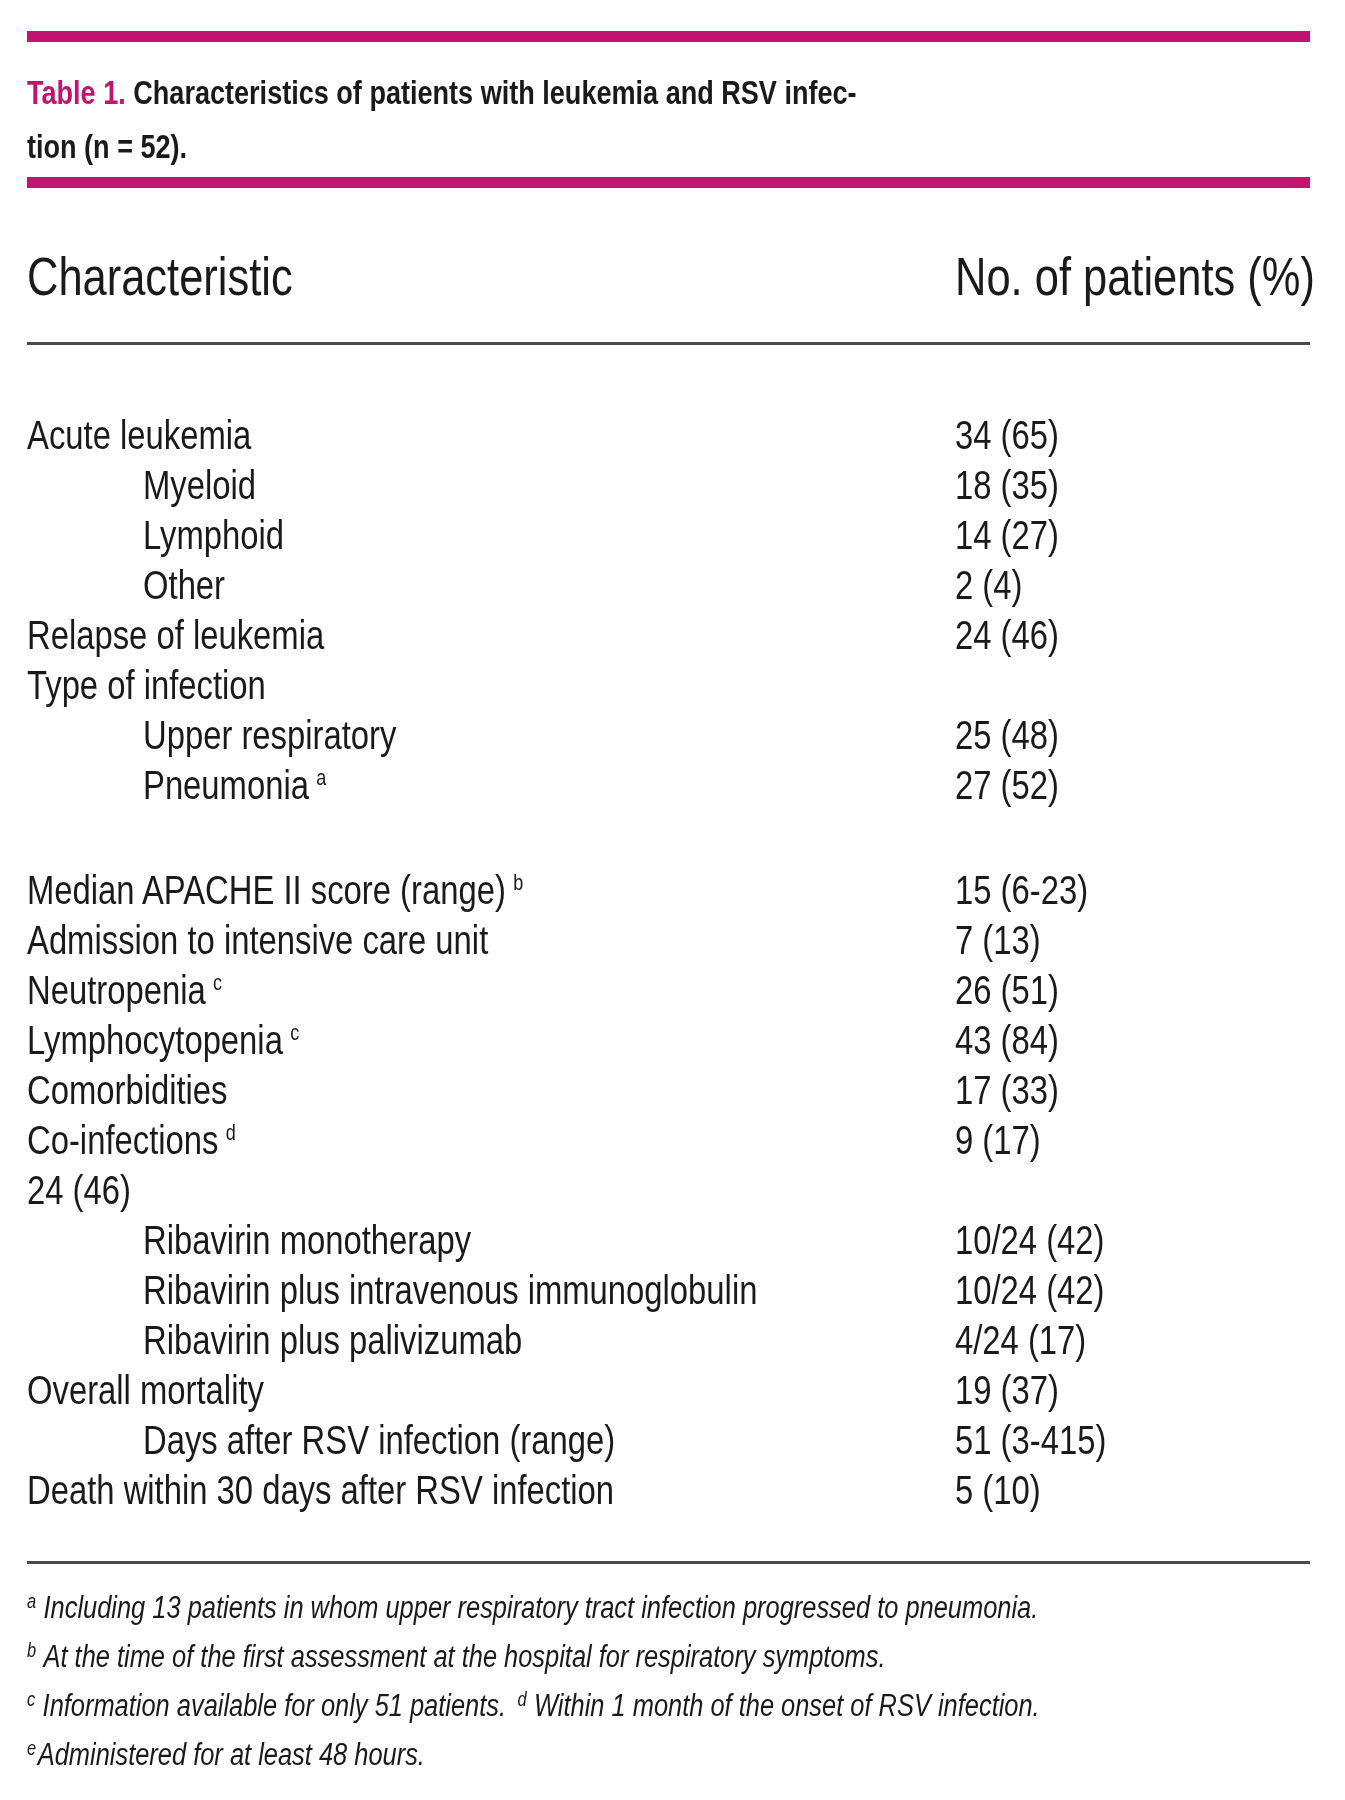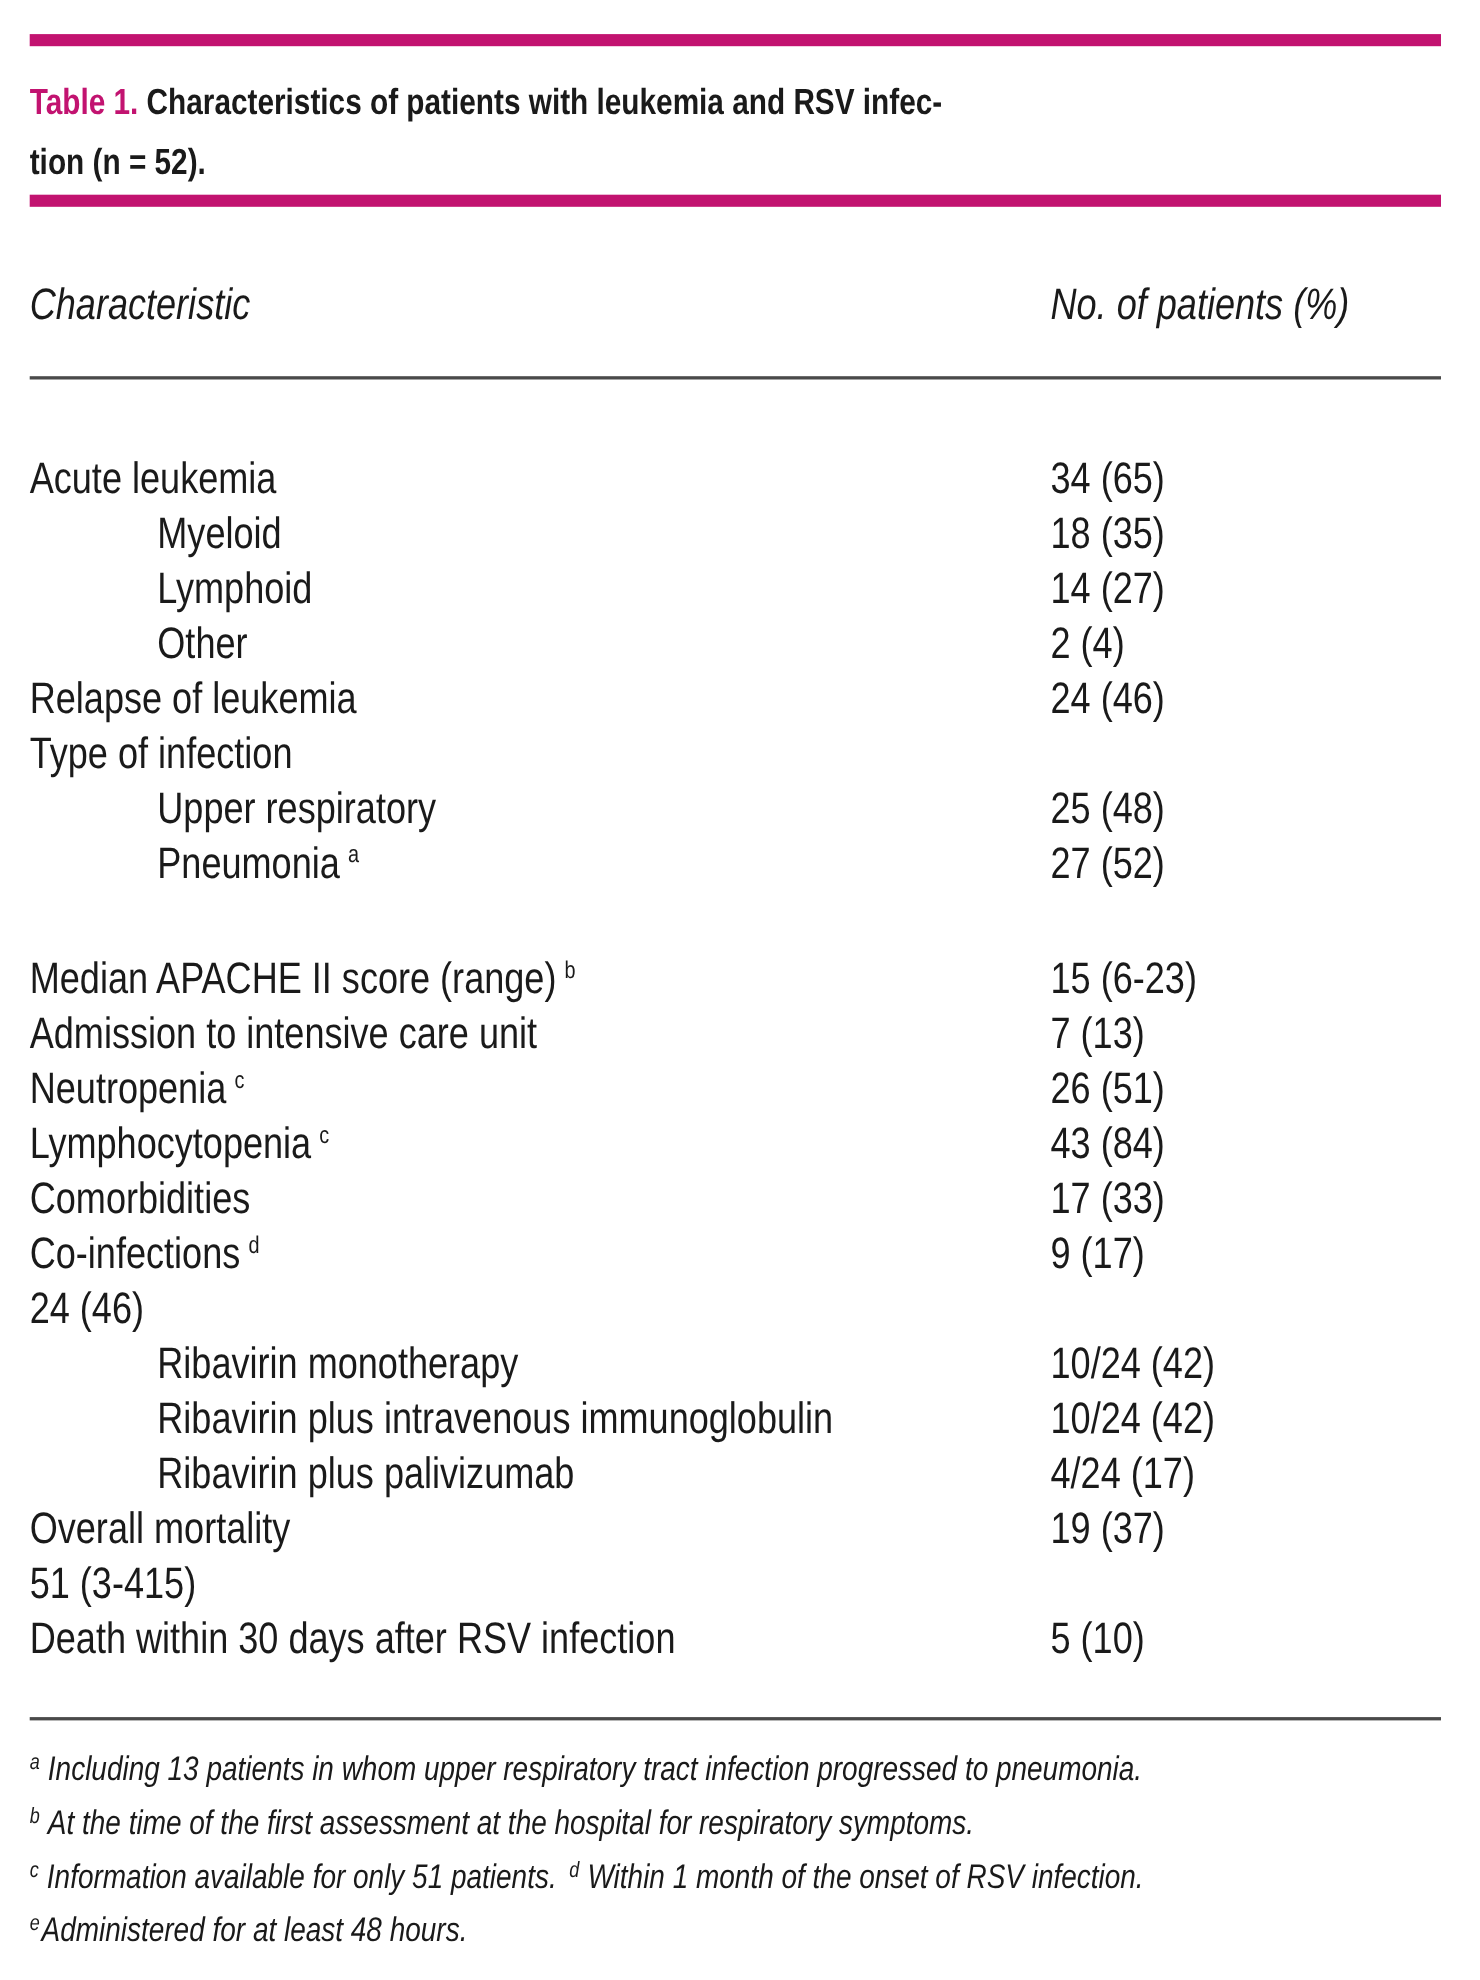--- a/index.html
+++ b/index.html
@@ -22,21 +22,21 @@
   }
   .title .cond { transform-origin:0 0; }
   .pink { color:var(--pink); }
 
   .cond {
     display:inline-block; transform:scaleX(0.82); transform-origin:0 50%;
     white-space:nowrap;
   }
 
   .colhead { position:absolute; top:252px; left:0; right:0; height:50px; line-height:50px;
-             font-style:italic; font-size:40px; }
+             font-size:53px; }
   .colhead .c1 { position:absolute; left:27px; }
   .colhead .c2 { position:absolute; left:955px; }
 
   .rule { position:absolute; left:27px; right:35px; height:3px; background:var(--gray); }
   .rule.r1 { top:342px; }
   .rule.r2 { top:1561px; }
 
   #rows { position:absolute; left:27px; right:35px; top:410px; }
   .row { display:flex; height:50px; line-height:50px; font-size:40px; }
   .cell-label { width:928px; flex:none; overflow:visible; }
@@ -145,20 +145,21 @@
       </div>
       <div class="row indent">
         <div class="cell-label"><span class="cond">Ribavirin plus palivizumab</span></div>
         <div class="cell-value"><span class="cond">4/24 (17)</span></div>
       </div>
       <div class="row">
         <div class="cell-label"><span class="cond">Overall mortality</span></div>
         <div class="cell-value"><span class="cond">19 (37)</span></div>
       </div>
       <div class="row indent">
+        <div class="cell-label"><span class="cond">Days after RSV infection (range)</span></div>
         <div class="cell-value"><span class="cond">51 (3-415)</span></div>
       </div>
       <div class="row">
         <div class="cell-label"><span class="cond">Death within 30 days after RSV infection</span></div>
         <div class="cell-value"><span class="cond">5 (10)</span></div>
       </div>
     </div>
 
   <div class="rule r2"></div>
 

